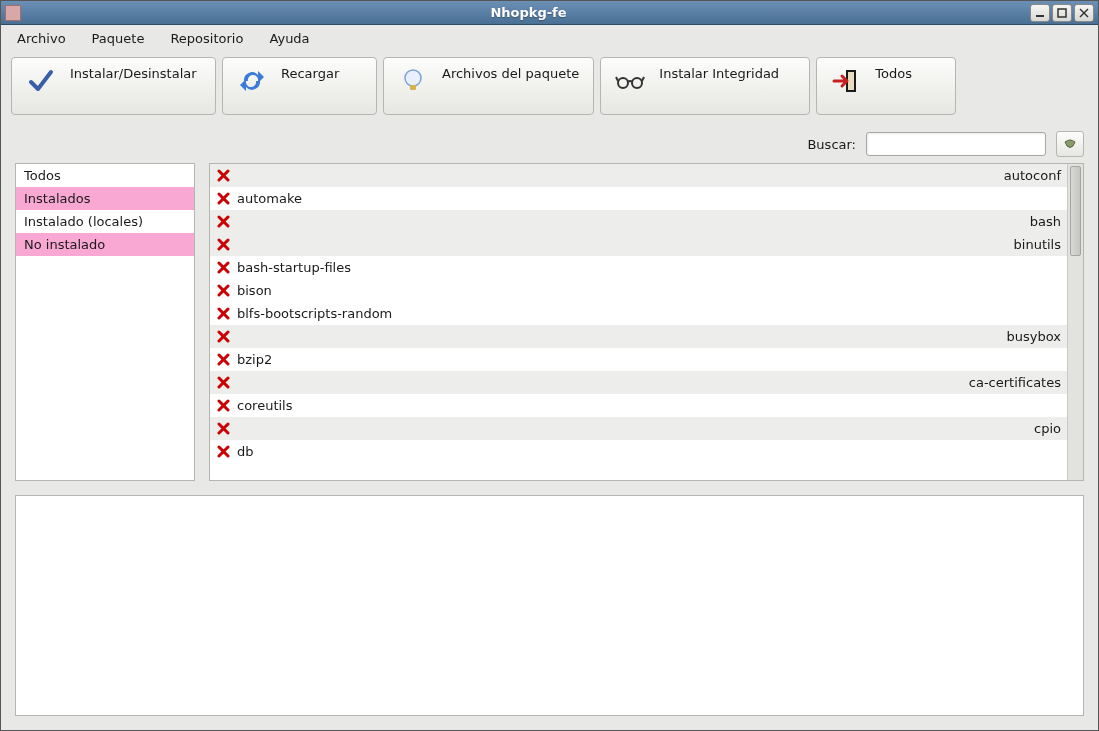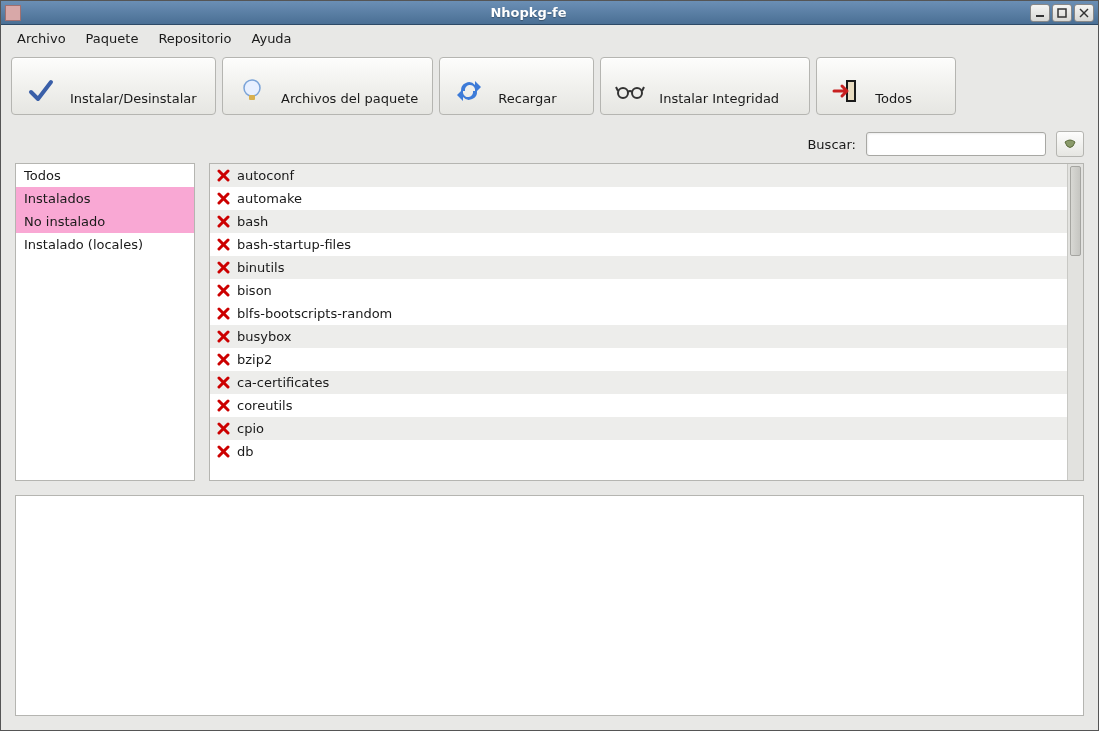--- a/index.html
+++ b/index.html
@@ -48,38 +48,38 @@
   display: flex; align-items: center; justify-content: center;
   cursor: pointer;
   color: #333;
   font-size: 11px;
 }
 .menubar {
   height: 26px;
   display: flex;
   align-items: center;
   padding: 0 8px;
-  gap: 4px;
+  gap: 10px;
   background: #e8e8e6;
 }
 .menubar-item {
   padding: 3px 8px;
   cursor: pointer;
 }
 .toolbar {
   padding: 6px 10px 10px;
   display: flex;
   gap: 6px;
 }
 .tool-btn {
   background: linear-gradient(to bottom,#fdfdfc 0%,#f2f2ef 45%,#e6e6e2 100%);
   border: 1px solid #b5b5b1;
   border-radius: 4px;
   display: flex;
-  align-items: flex-end;
+  align-items: flex-start;
   padding: 8px 14px;
   gap: 14px;
   cursor: pointer;
   min-height: 58px;
   box-shadow: inset 0 1px 0 #fff;
 }
 .tool-icon { width: 30px; height: 30px; display:flex;align-items:center;justify-content:center; }
 .tool-label { font-size: 13px; }
 .searchbar {
   display: flex;
@@ -144,21 +144,21 @@
   overflow: hidden;
 }
 .pkg-row {
   display: flex;
   align-items: center;
   padding: 3px 6px;
   gap: 6px;
   height: 23px;
   cursor: pointer;
 }
-.pkg-row.alt { background: #ededeb; }
+.pkg-row.alt { background: #ededeb; justify-content: space-between; }
 .pkg-icon {
   width: 15px; height: 15px;
   color: #c00;
   font-weight: bold;
   display:flex;align-items:center;justify-content:center;
 }
 .scrollbar {
   width: 16px;
   background: #e2e2df;
   position: relative;
@@ -216,37 +216,37 @@
 
   <div class="toolbar">
     <div class="tool-btn" style="min-width:205px">
       <span class="tool-icon">
         <svg width="30" height="30" viewBox="0 0 30 30">
             <path d="M5 16 L12 23 L25 6" fill="none" stroke="#3a5fa8" stroke-width="4" stroke-linecap="round" stroke-linejoin="round"></path>
           </svg>
       </span>
       <span class="tool-label">Instalar/Desinstalar</span>
     </div>
+    <div class="tool-btn" style="min-width:155px">
+      <span class="tool-icon">
+        <svg width="28" height="28" viewBox="0 0 28 28">
+            <path d="M6 14 A8 8 0 0 1 20 8 L20 4 L26 10 L20 16 L20 12 A4 4 0 0 0 10 14" fill="#3d7bd8"></path>
+            <path d="M22 14 A8 8 0 0 1 8 20 L8 24 L2 18 L8 12 L8 16 A4 4 0 0 0 18 14" fill="#3d7bd8"></path>
+          </svg>
+      </span>
+      <span class="tool-label">Recargar</span>
+    </div>
     <div class="tool-btn" style="min-width:195px">
       <span class="tool-icon">
         <svg width="28" height="28" viewBox="0 0 28 28">
             <circle cx="14" cy="11" r="8" fill="#e8f0ff" stroke="#7aa3d8" stroke-width="1.5"></circle>
             <rect x="11" y="18" width="6" height="5" fill="#d8b050" rx="1"></rect>
           </svg>
       </span>
       <span class="tool-label">Archivos del paquete</span>
-    </div>
-    <div class="tool-btn" style="min-width:155px">
-      <span class="tool-icon">
-        <svg width="28" height="28" viewBox="0 0 28 28">
-            <path d="M6 14 A8 8 0 0 1 20 8 L20 4 L26 10 L20 16 L20 12 A4 4 0 0 0 10 14" fill="#3d7bd8"></path>
-            <path d="M22 14 A8 8 0 0 1 8 20 L8 24 L2 18 L8 12 L8 16 A4 4 0 0 0 18 14" fill="#3d7bd8"></path>
-          </svg>
-      </span>
-      <span class="tool-label">Recargar</span>
     </div>
     <div class="tool-btn" style="min-width:210px">
       <span class="tool-icon">
         <svg width="30" height="20" viewBox="0 0 30 20">
             <circle cx="8" cy="12" r="5" fill="none" stroke="#333" stroke-width="2"></circle>
             <circle cx="22" cy="12" r="5" fill="none" stroke="#333" stroke-width="2"></circle>
             <path d="M13 11 Q15 9 17 11" fill="none" stroke="#333" stroke-width="2"></path>
             <line x1="3" y1="10" x2="1" y2="6" stroke="#333" stroke-width="2"></line>
             <line x1="27" y1="10" x2="29" y2="6" stroke="#333" stroke-width="2"></line>
           </svg>
@@ -274,22 +274,22 @@
         </svg>
     </button>
   </div>
 
   <div class="main-area">
     <div class="upper-pane">
 
       <div class="sidebar">
         <div class="sidebar-item"><span>Todos</span></div>
         <div class="sidebar-item alt"><span>Instalados</span></div>
+        <div class="sidebar-item"><span>Instalado (locales)</span></div>
         <div class="sidebar-item alt"><span>No instalado</span></div>
-        <div class="sidebar-item"><span>Instalado (locales)</span></div>
       </div>
 
       <div class="package-list-wrap">
         <div class="package-list" id="pkg-list">
             <div class="pkg-row alt">
               <span class="pkg-icon">
                 <svg width="13" height="13" viewBox="0 0 13 13">
                   <line x1="2" y1="2" x2="11" y2="11" stroke="#cc0000" stroke-width="3" stroke-linecap="round"></line>
                   <line x1="11" y1="2" x2="2" y2="11" stroke="#cc0000" stroke-width="3" stroke-linecap="round"></line>
                 </svg>
@@ -307,37 +307,37 @@
             </div>
             <div class="pkg-row alt">
               <span class="pkg-icon">
                 <svg width="13" height="13" viewBox="0 0 13 13">
                   <line x1="2" y1="2" x2="11" y2="11" stroke="#cc0000" stroke-width="3" stroke-linecap="round"></line>
                   <line x1="11" y1="2" x2="2" y2="11" stroke="#cc0000" stroke-width="3" stroke-linecap="round"></line>
                 </svg>
               </span>
               <span>bash</span>
             </div>
+            <div class="pkg-row alt">
+              <span class="pkg-icon">
+                <svg width="13" height="13" viewBox="0 0 13 13">
+                  <line x1="2" y1="2" x2="11" y2="11" stroke="#cc0000" stroke-width="3" stroke-linecap="round"></line>
+                  <line x1="11" y1="2" x2="2" y2="11" stroke="#cc0000" stroke-width="3" stroke-linecap="round"></line>
+                </svg>
+              </span>
+              <span>binutils</span>
+            </div>
             <div class="pkg-row">
               <span class="pkg-icon">
                 <svg width="13" height="13" viewBox="0 0 13 13">
                   <line x1="2" y1="2" x2="11" y2="11" stroke="#cc0000" stroke-width="3" stroke-linecap="round"></line>
                   <line x1="11" y1="2" x2="2" y2="11" stroke="#cc0000" stroke-width="3" stroke-linecap="round"></line>
                 </svg>
               </span>
               <span>bash-startup-files</span>
-            </div>
-            <div class="pkg-row alt">
-              <span class="pkg-icon">
-                <svg width="13" height="13" viewBox="0 0 13 13">
-                  <line x1="2" y1="2" x2="11" y2="11" stroke="#cc0000" stroke-width="3" stroke-linecap="round"></line>
-                  <line x1="11" y1="2" x2="2" y2="11" stroke="#cc0000" stroke-width="3" stroke-linecap="round"></line>
-                </svg>
-              </span>
-              <span>binutils</span>
             </div>
             <div class="pkg-row">
               <span class="pkg-icon">
                 <svg width="13" height="13" viewBox="0 0 13 13">
                   <line x1="2" y1="2" x2="11" y2="11" stroke="#cc0000" stroke-width="3" stroke-linecap="round"></line>
                   <line x1="11" y1="2" x2="2" y2="11" stroke="#cc0000" stroke-width="3" stroke-linecap="round"></line>
                 </svg>
               </span>
               <span>bison</span>
             </div>

